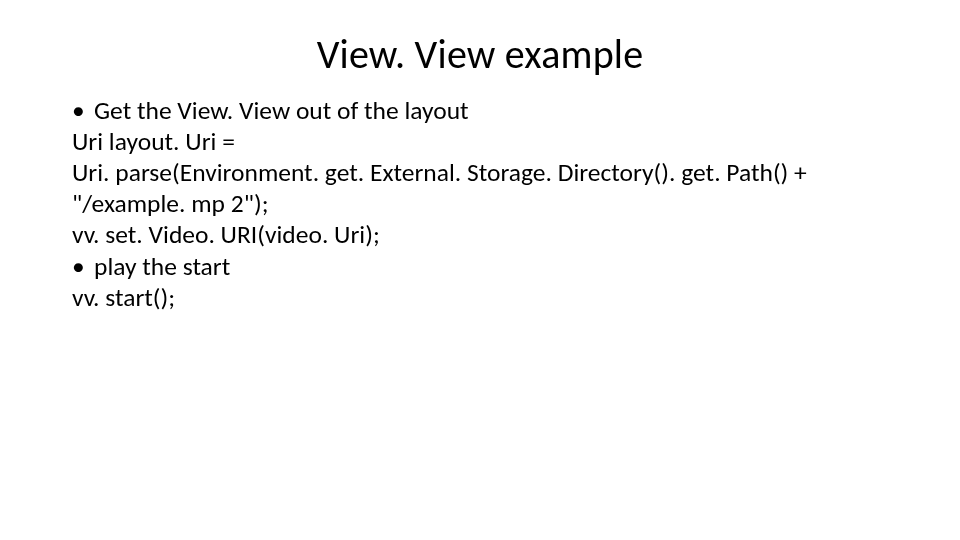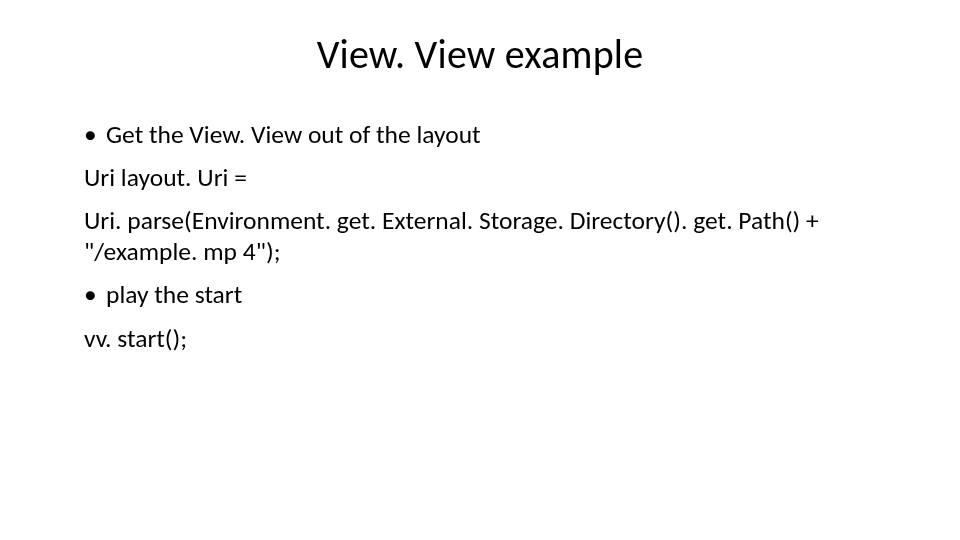--- a/index.html
+++ b/index.html
@@ -15,31 +15,31 @@
     width: 960px;
     height: 540px;
     position: relative;
     box-sizing: border-box;
     padding: 30px 72px 0 72px;
   }
   .title {
     text-align: center;
     font-size: 40px;
     font-weight: 400;
-    margin: 0 0 40px 0;
+    margin: 0 0 16px 0;
     color: #000;
     letter-spacing: 0.2px;
   }
   .body {
     font-size: 25.5px;
     line-height: 1.22;
     color: #000;
   }
   .body p {
-    margin: 12px;
+    margin: 0;
   }
   .bullet {
     padding-left: 22px;
     position: relative;
   }
   .bullet::before {
     content: "•";
     position: absolute;
     left: 0;
     top: 0;
@@ -47,17 +47,18 @@
 </style>
 </head>
 <body>
 
 <div class="slide">
   <h1 class="title">View. View example</h1>
 
   <div class="body">
     <p class="bullet">Get the View. View out of the layout</p>
     <p>Uri layout. Uri =</p>
-    <p>Uri. parse(Environment. get. External. Storage. Directory(). get. Path() + "/example. mp 4");</p>
+    <p>Uri. parse(Environment. get. External. Storage. Directory(). get. Path() + "/example. mp 2");</p>
+    <p>vv. set. Video. URI(video. Uri);</p>
     <p class="bullet">play the start</p>
     <p>vv. start();</p>
   </div>
 </div>
 
 </body></html>

